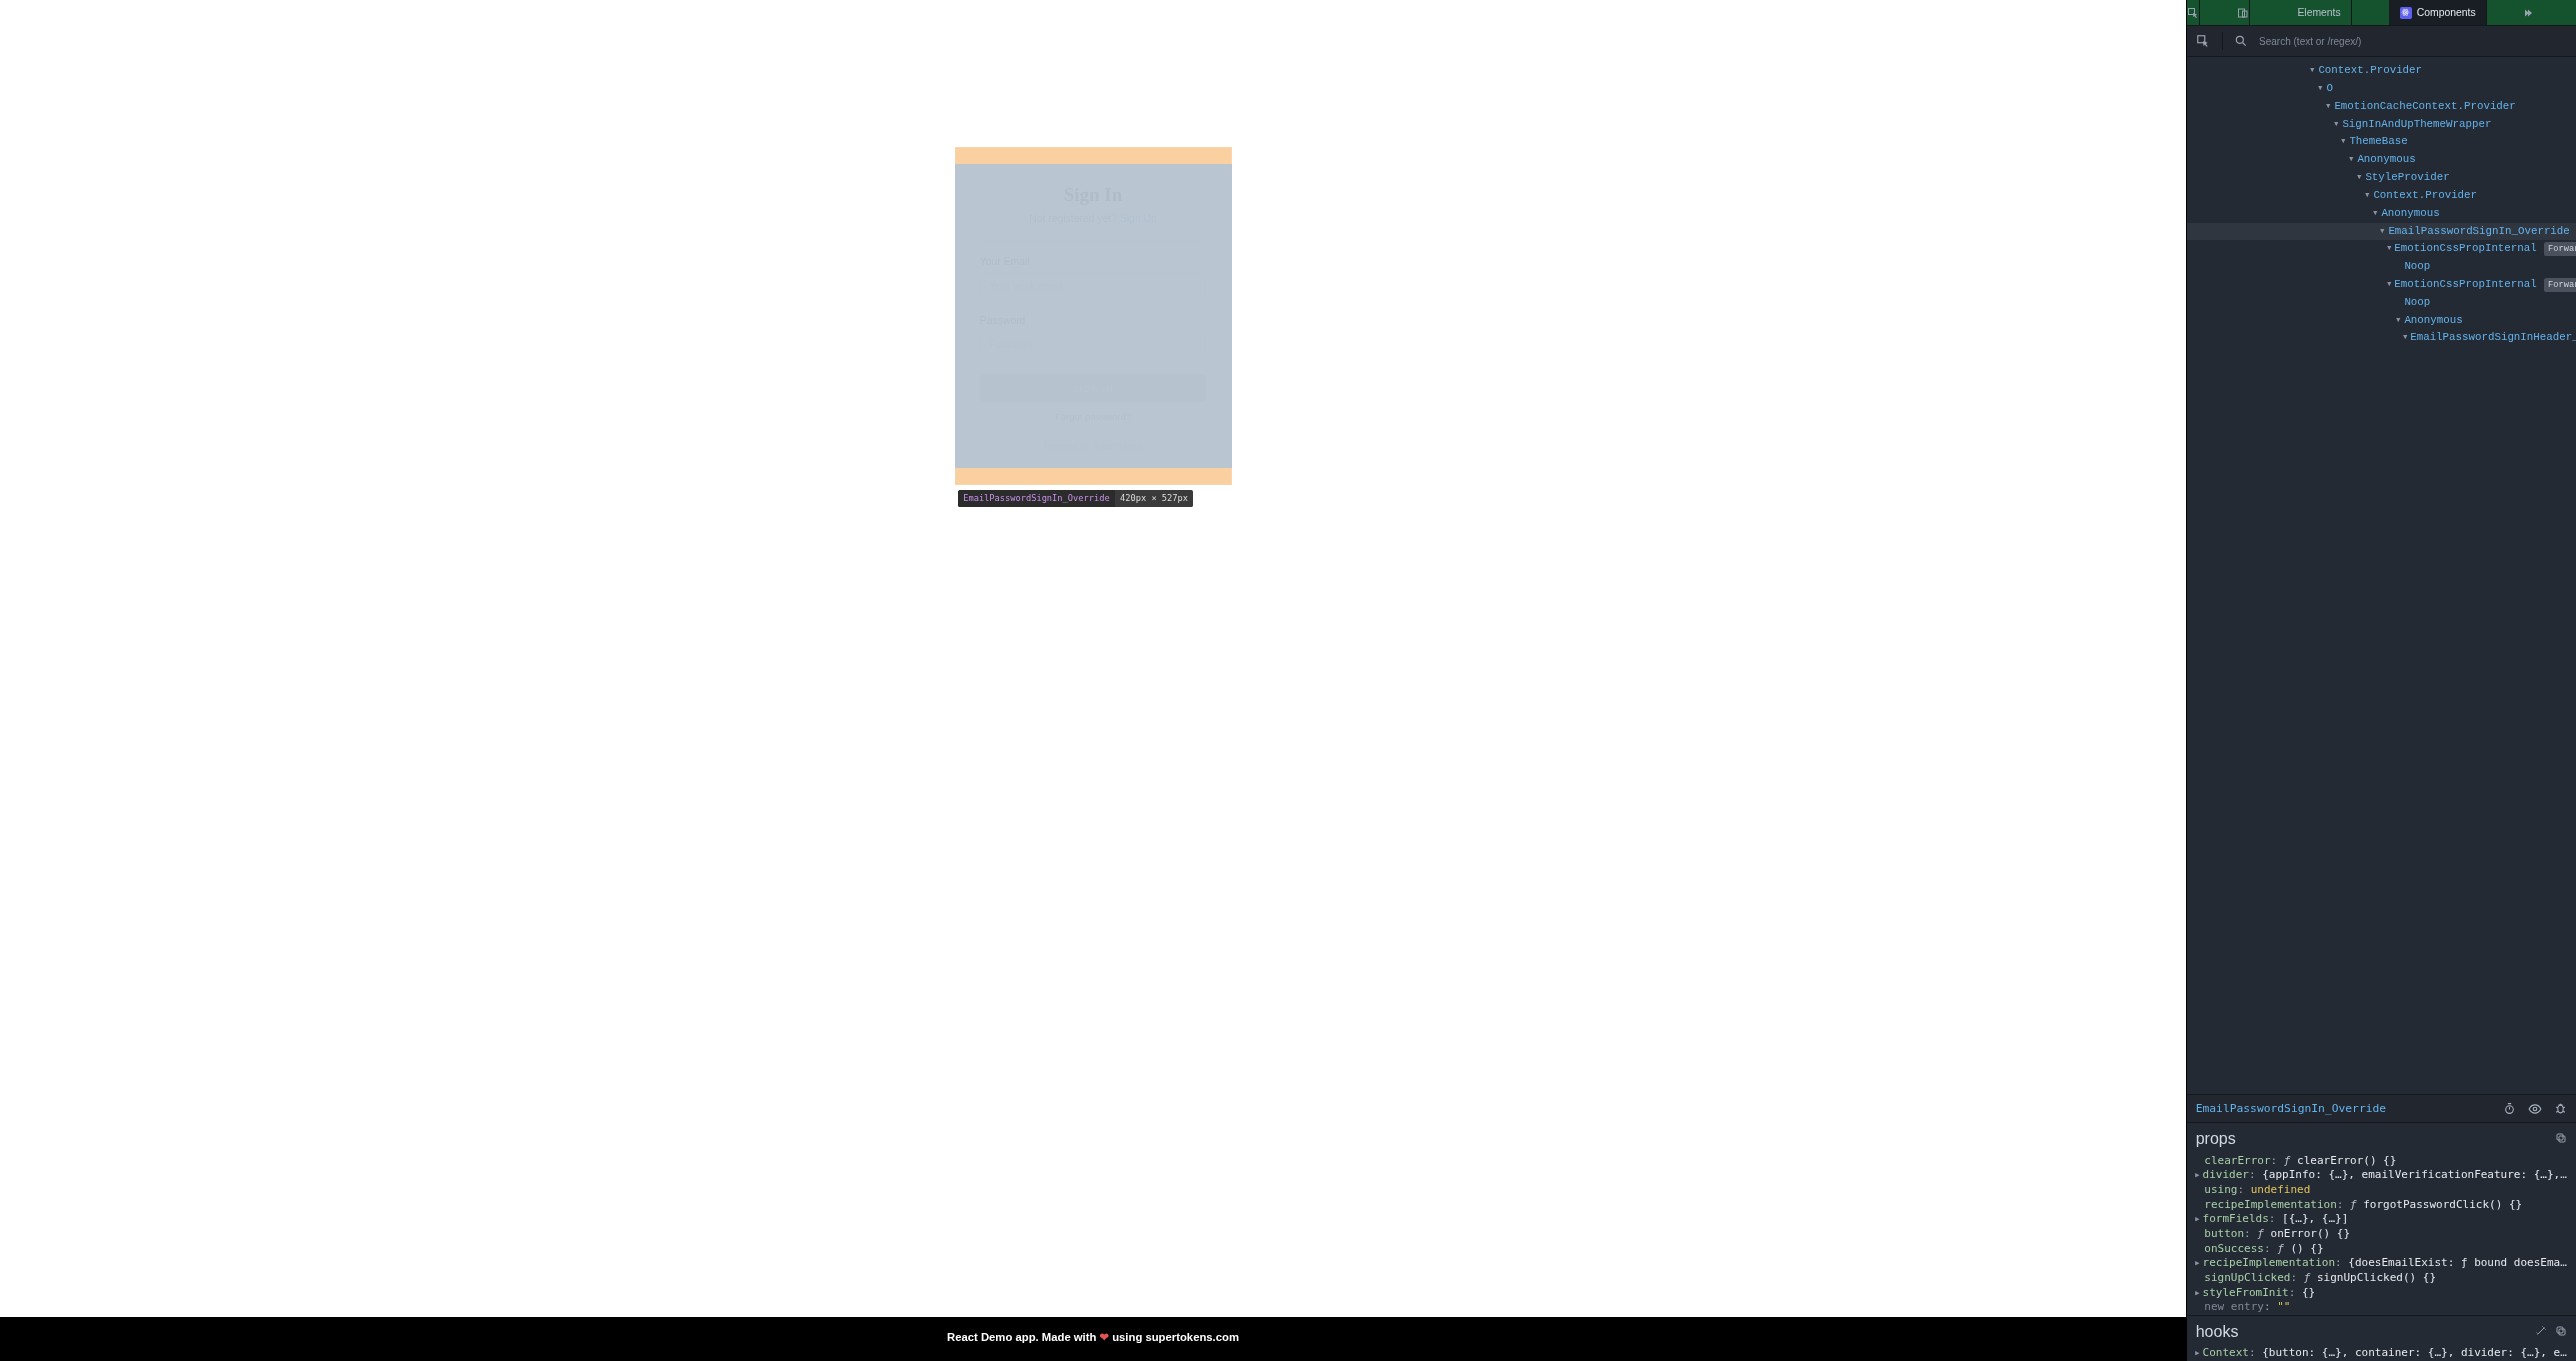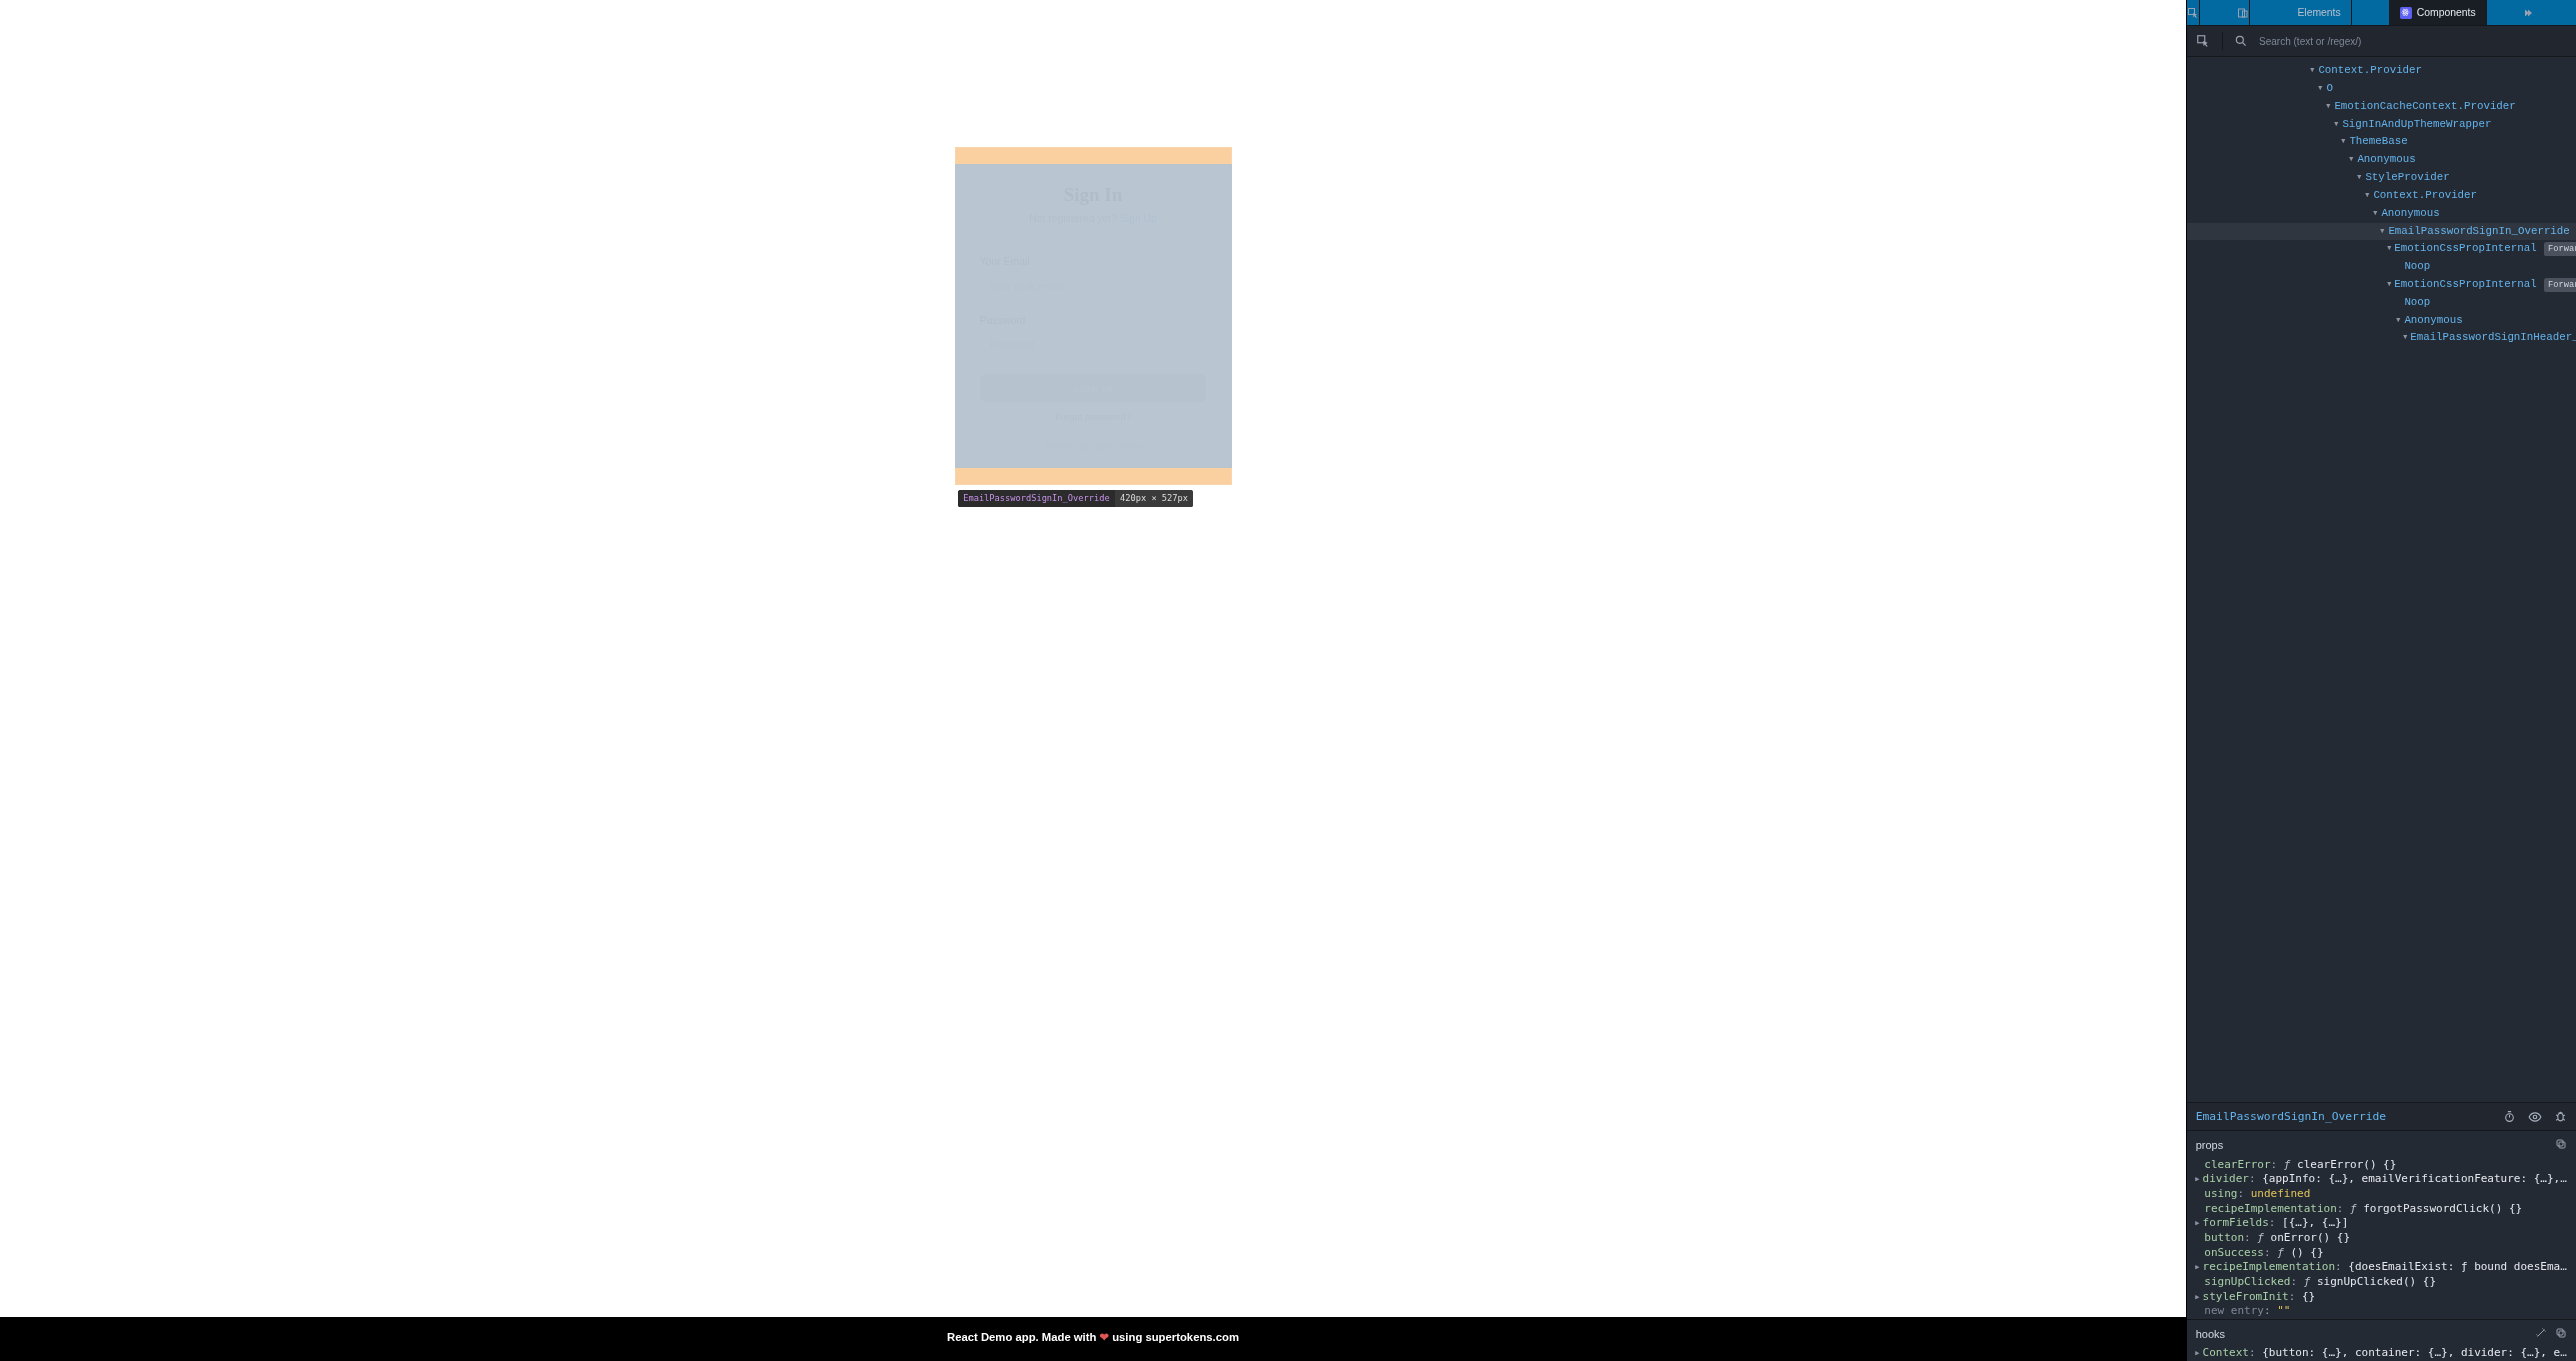--- a/index.html
+++ b/index.html
@@ -154,21 +154,21 @@
     display: flex;
     flex-direction: column;
     font-family: -apple-system, BlinkMacSystemFont, "Segoe UI", Arial, sans-serif;
     font-size: 10.4px;
     border-left: 0.9px solid #000;
   }
   .dt-toolbar {
     display: flex;
     align-items: stretch;
     height: 26px;
-    background: #0369a1;
+    background: #14532d;
     border-bottom: 0.9px solid #14171c;
     gap: 37px;
   }
   .dt-toolbar .tb-btn {
     width: 24px;
     display: flex;
     align-items: center;
     justify-content: center;
     color: #9aa2b1;
     border-right: 0.9px solid #14171c;
@@ -279,21 +279,21 @@
   
   .panel {
     overflow: auto;
     flex: 0 0 auto;
   }
   .panel-section-head {
     display: flex;
     align-items: center;
     padding: 7px 8.7px 5.2px 8.7px;
     color: #d3d8e1;
-    font-size: 11px;
+    font-size: 16px;
   }
   .panel-section-head .psh-icons { margin-left: auto; color:#9aa2b1; display:flex; gap:8.7px; }
   .kv {
     font-family: Menlo, Consolas, monospace;
     font-size: 11px;
     padding: 0 8.7px 1.7px 17.3px;
     white-space: nowrap;
     overflow: hidden;
     text-overflow: ellipsis;
     color: #cfd5df;

